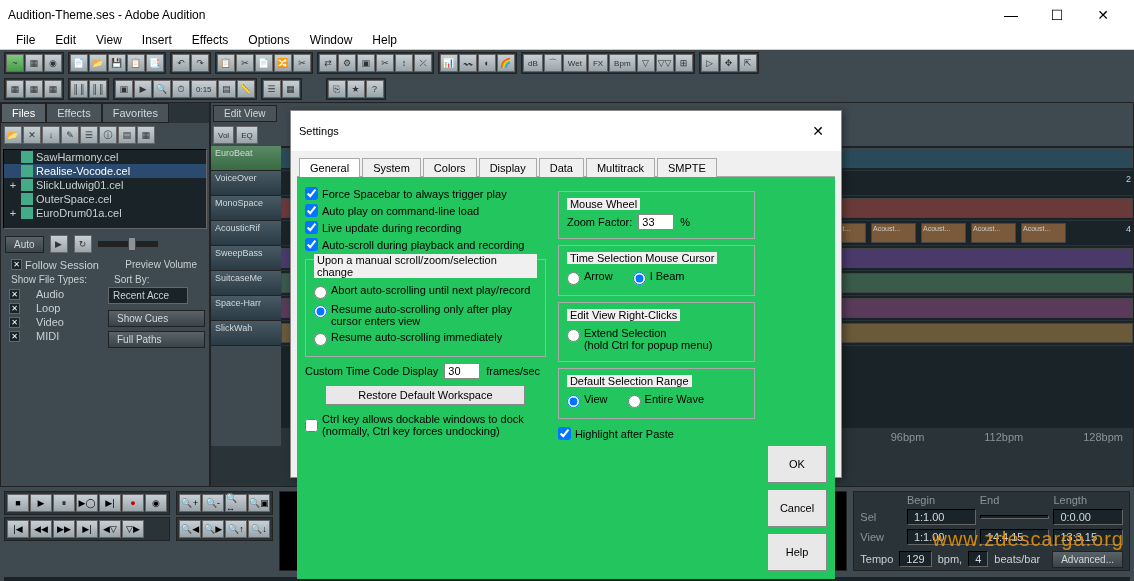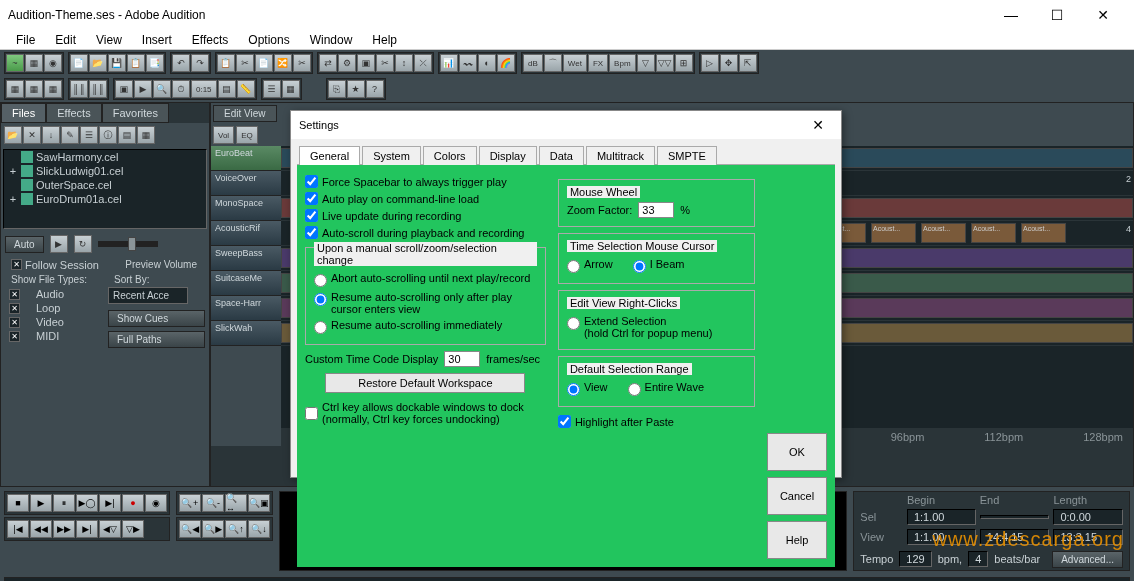--- a/index.html
+++ b/index.html
@@ -56,21 +56,21 @@
 .ev-trackname.sel { background: linear-gradient(#5a8a64, #3a6a44); }
 .ev-waveforms { flex: 1; background: #1a2428; position: relative; }
 .waverow { height: 25px; border-bottom: 1px solid #2a3438; position: relative; }
 .waveclip { position: absolute; height: 20px; top: 2px; border: 1px solid #444; font-size: 7px; color: #ccc; padding: 1px; overflow: hidden; }
 .ev-ruler { height: 18px; background: #2a3438; color: #8a9498; font-size: 9px; display: flex; align-items: center; padding: 0 10px; gap: 80px; }
 .ev-hdr { display: flex; gap: 2px; padding: 2px; background: #3e4a50; }
 .ev-hdr .tbbtn.wide { font-size: 8px; }
 
 
 .dialog { position: absolute; left: 290px; top: 110px; width: 552px; height: 368px; background: #f0f0f0; border: 1px solid #888; box-shadow: 2px 2px 8px rgba(0,0,0,.4); z-index: 100; }
-.dlg-title { height: 28px; background: #fff; display: flex; align-items: center; padding: 0 8px; font-size: 12px; color: #000; }
+.dlg-title { height: 40px; background: #fff; display: flex; align-items: center; padding: 0 8px; font-size: 12px; color: #000; }
 .dlg-title .spacer { flex: 1; }
 .dlg-close { width: 30px; text-align: center; font-size: 14px; }
 .dlg-tabs { display: flex; padding: 6px 8px 0; gap: 0; background: #f0f0f0; }
 .dlg-tab { padding: 3px 10px; background: #f0f0f0; border: 1px solid #aaa; border-bottom: none; font-size: 11px; color: #000; margin-right: 2px; position: relative; top: 1px; }
 .dlg-tab.active { background: #fff; z-index: 1; }
 .dlg-body { display: flex; padding: 8px; gap: 12px; background: #22c55e; border-top: 1px solid #aaa; margin: 0 6px; }
 .dlg-col { flex: 1; }
 .dlg-chk { display: flex; align-items: center; gap: 4px; padding: 2px 0; color: #000; font-size: 11px; }
 .dlg-chk input { width: 13px; height: 13px; }
 .fieldset { border: 1px solid #aaa; padding: 6px 8px 8px; margin: 6px 0; }
@@ -223,20 +223,25 @@
       <div class="tbbtn">☰</div>
       <div class="tbbtn">ⓘ</div>
       <div class="tbbtn">▤</div>
       <div class="tbbtn">▦</div>
     </div>
     <div class="filelist">
       <div class="filerow">
           <span class="plus"></span>
           <span class="ico"></span>
           <span>SawHarmony.cel</span>
+        </div>
+      <div class="filerow sel">
+          <span class="plus"></span>
+          <span class="ico"></span>
+          <span>Realise-Vocode.cel</span>
         </div>
       <div class="filerow">
           <span class="plus">+</span>
           <span class="ico"></span>
           <span>SlickLudwig01.cel</span>
         </div>
       <div class="filerow">
           <span class="plus"></span>
           <span class="ico"></span>
           <span>OuterSpace.cel</span>

